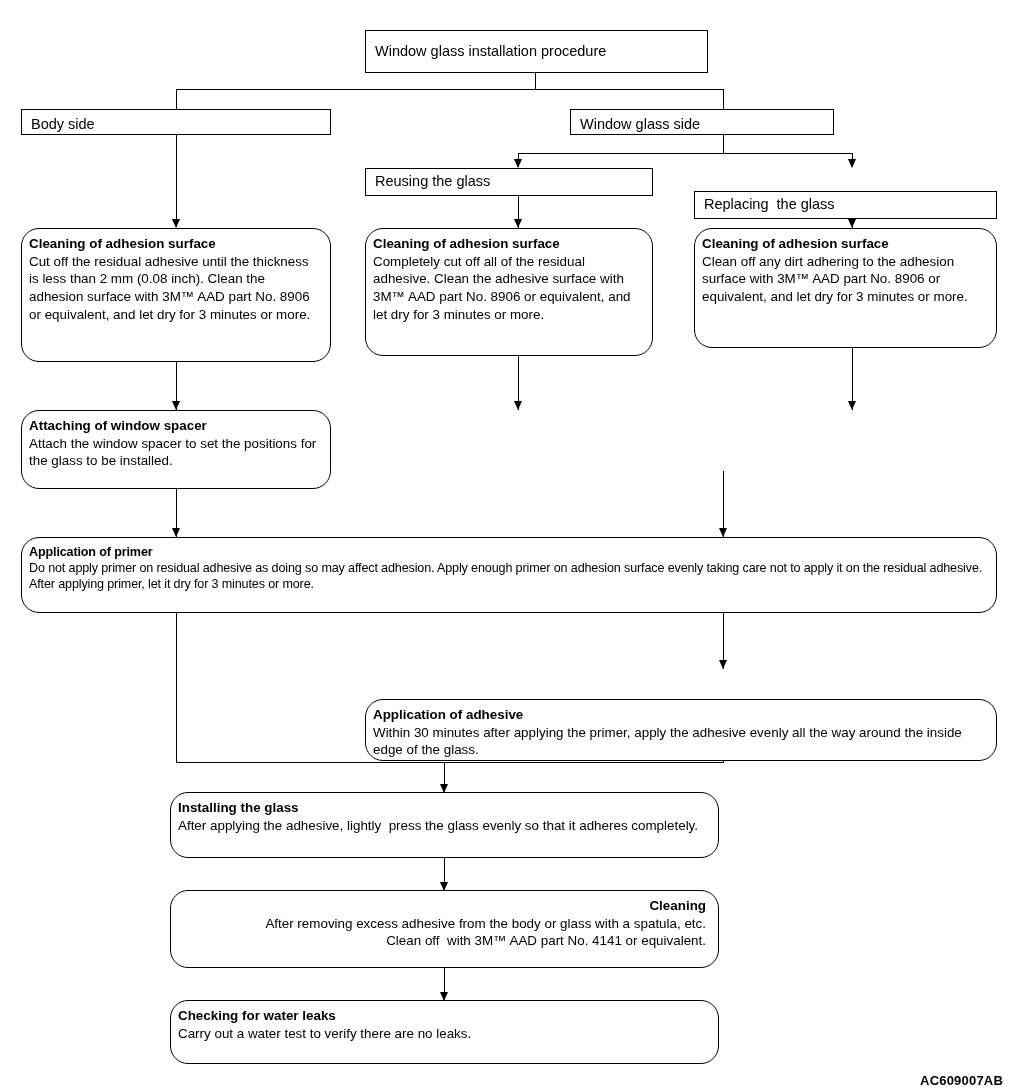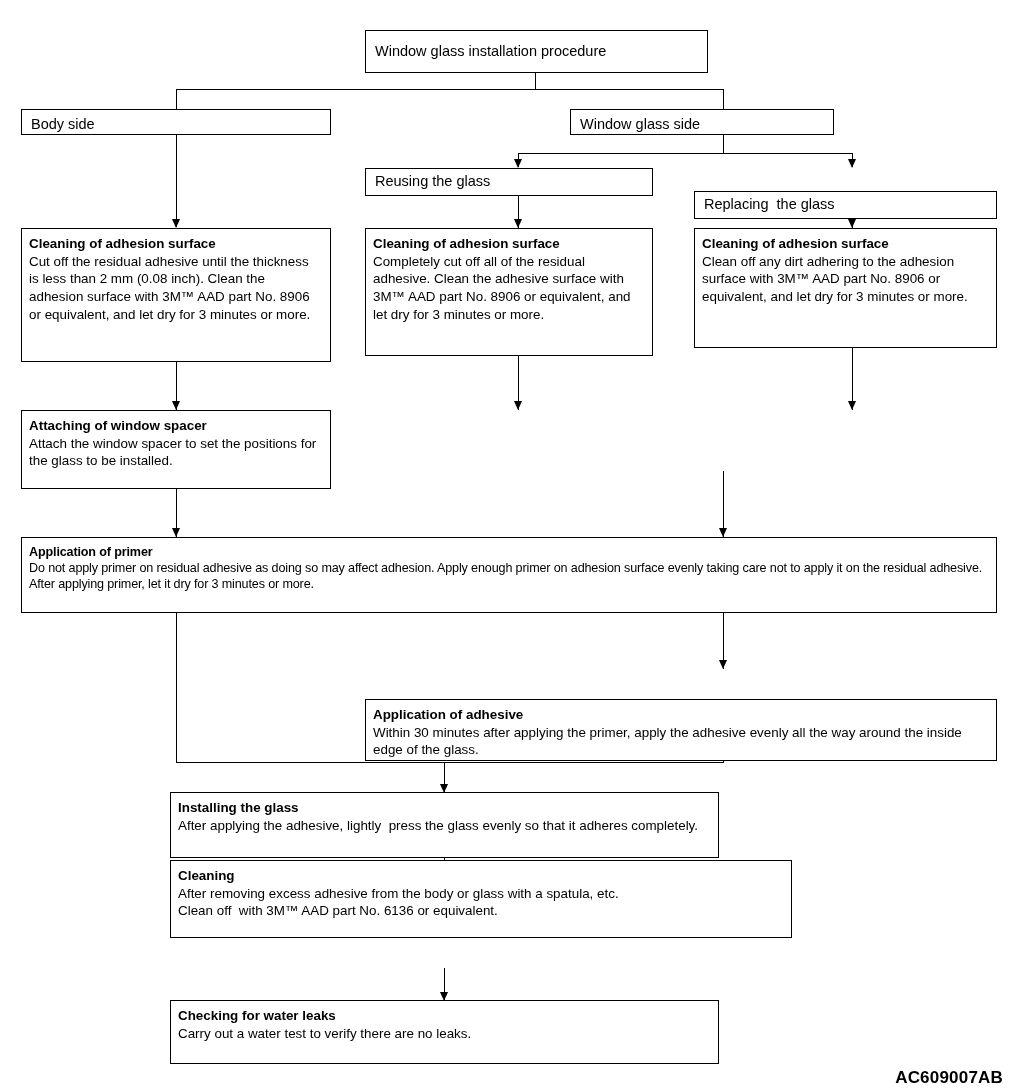--- a/index.html
+++ b/index.html
@@ -38,20 +38,21 @@
     font-size: 14.5px;
     line-height: 1.2;
     padding: 6px 9px;
     white-space: pre;
   }
   
   .step-box {
     font-size: 13.4px;
     line-height: 1.32;
     padding: 6px 12px 5px 7px;
+    border-radius: 18px;
   }
   .step-box .title { font-size: 13.4px; }
   .step-box .body  { white-space: pre-wrap; }
 
   
   .narrow {
     font-size: 12.6px;
     line-height: 1.28;
     letter-spacing: -0.15px;
   }
@@ -76,21 +77,21 @@
     height: 0;
     border-left: 4.5px solid transparent;
     border-right: 4.5px solid transparent;
     border-top: 9px solid #000000;
     z-index: 3;
   }
   #figure-code {
     position: absolute;
     right: 7px;
     bottom: 4px;
-    font-size: 17px;
+    font-size: 13px;
     font-weight: bold;
     letter-spacing: 0.2px;
   }
 </style>
 </head>
 <body>
 
 <div id="canvas">
 
   <div class="vline" style="left:535px; top:73px; height:17px;"></div>
@@ -196,24 +197,24 @@
   <div class="box step-box" style="left:365px; top:669px; width:632px; height:62px;margin-top:30px;">
     <span class="title">Application of adhesive</span>
     <span class="body">Within 30 minutes after applying the primer, apply the adhesive evenly all the way around the inside edge of the glass.</span>
   </div>
 
   <div class="box step-box" style="left:170px; top:792px; width:549px; height:66px;">
     <span class="title">Installing the glass</span>
     <span class="body">After applying the adhesive, lightly  press the glass evenly so that it adheres completely.</span>
   </div>
 
-  <div class="box step-box" style="left:170px; top:860px; width:622px; height:78px;">
+  <div class="box step-box" style="left:170px; top:890px; width:549px; height:78px;text-align:right;">
     <span class="title">Cleaning</span>
     <span class="body">After removing excess adhesive from the body or glass with a spatula, etc.
-Clean off  with 3M™ AAD part No. 6136 or equivalent.</span>
+Clean off  with 3M™ AAD part No. 4141 or equivalent.</span>
   </div>
 
   <div class="box step-box" style="left:170px; top:1000px; width:549px; height:64px;">
     <span class="title">Checking for water  leaks</span>
     <span class="body">Carry out a water test to verify there are no leaks.</span>
   </div>
 
   <div id="figure-code">AC609007AB</div>
 
 </div>

